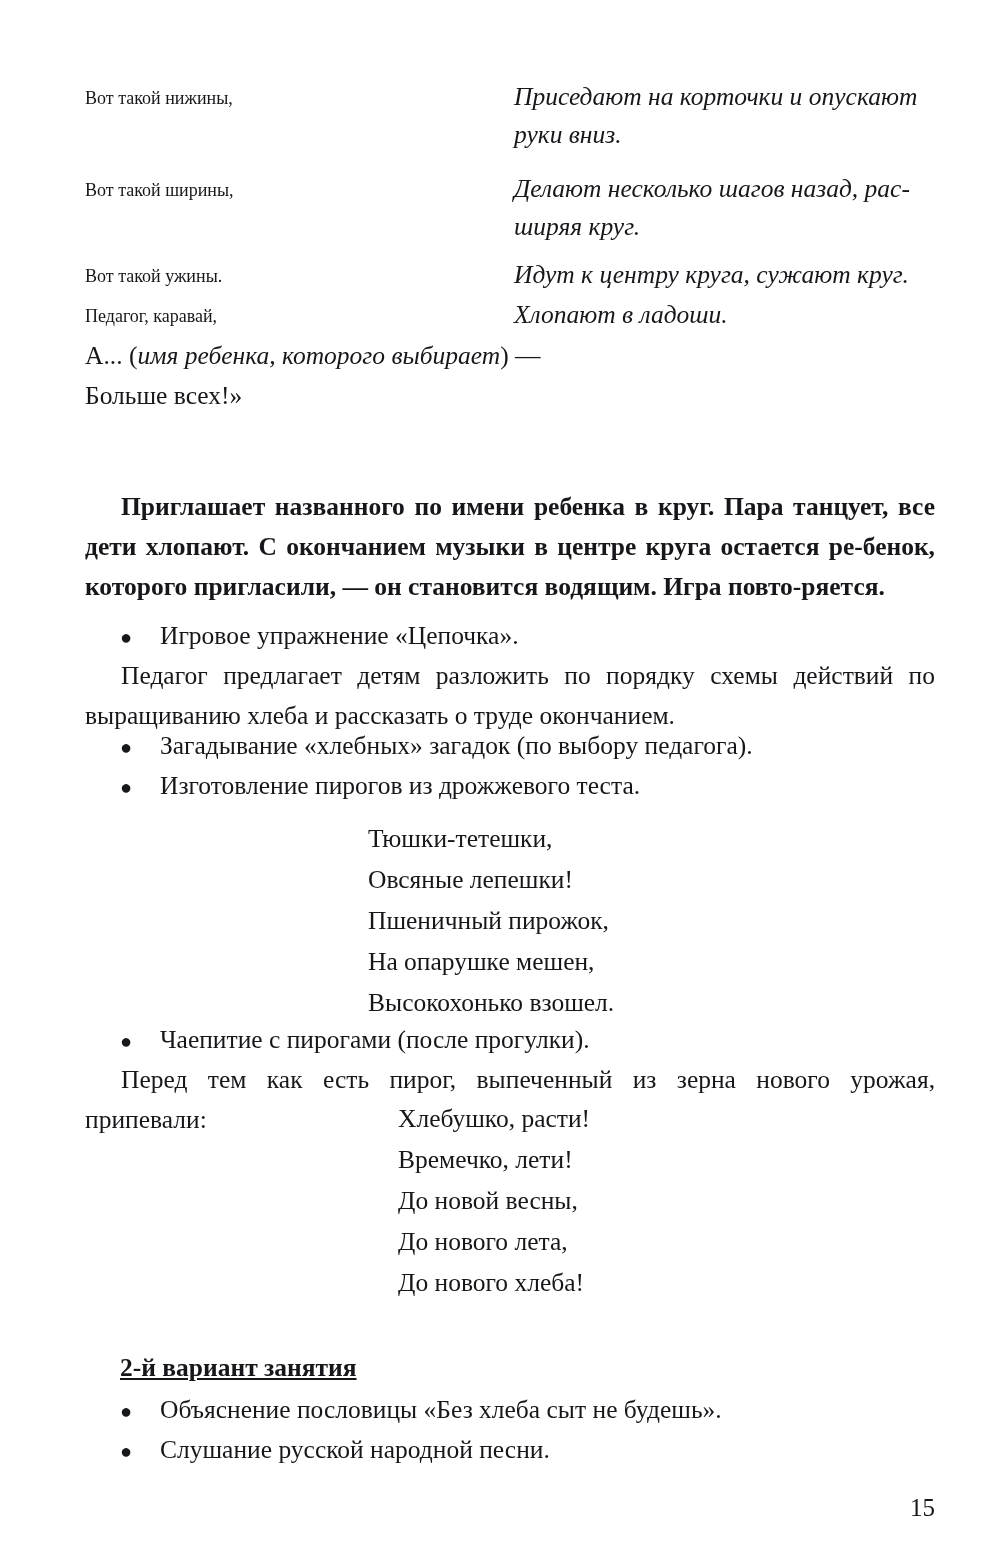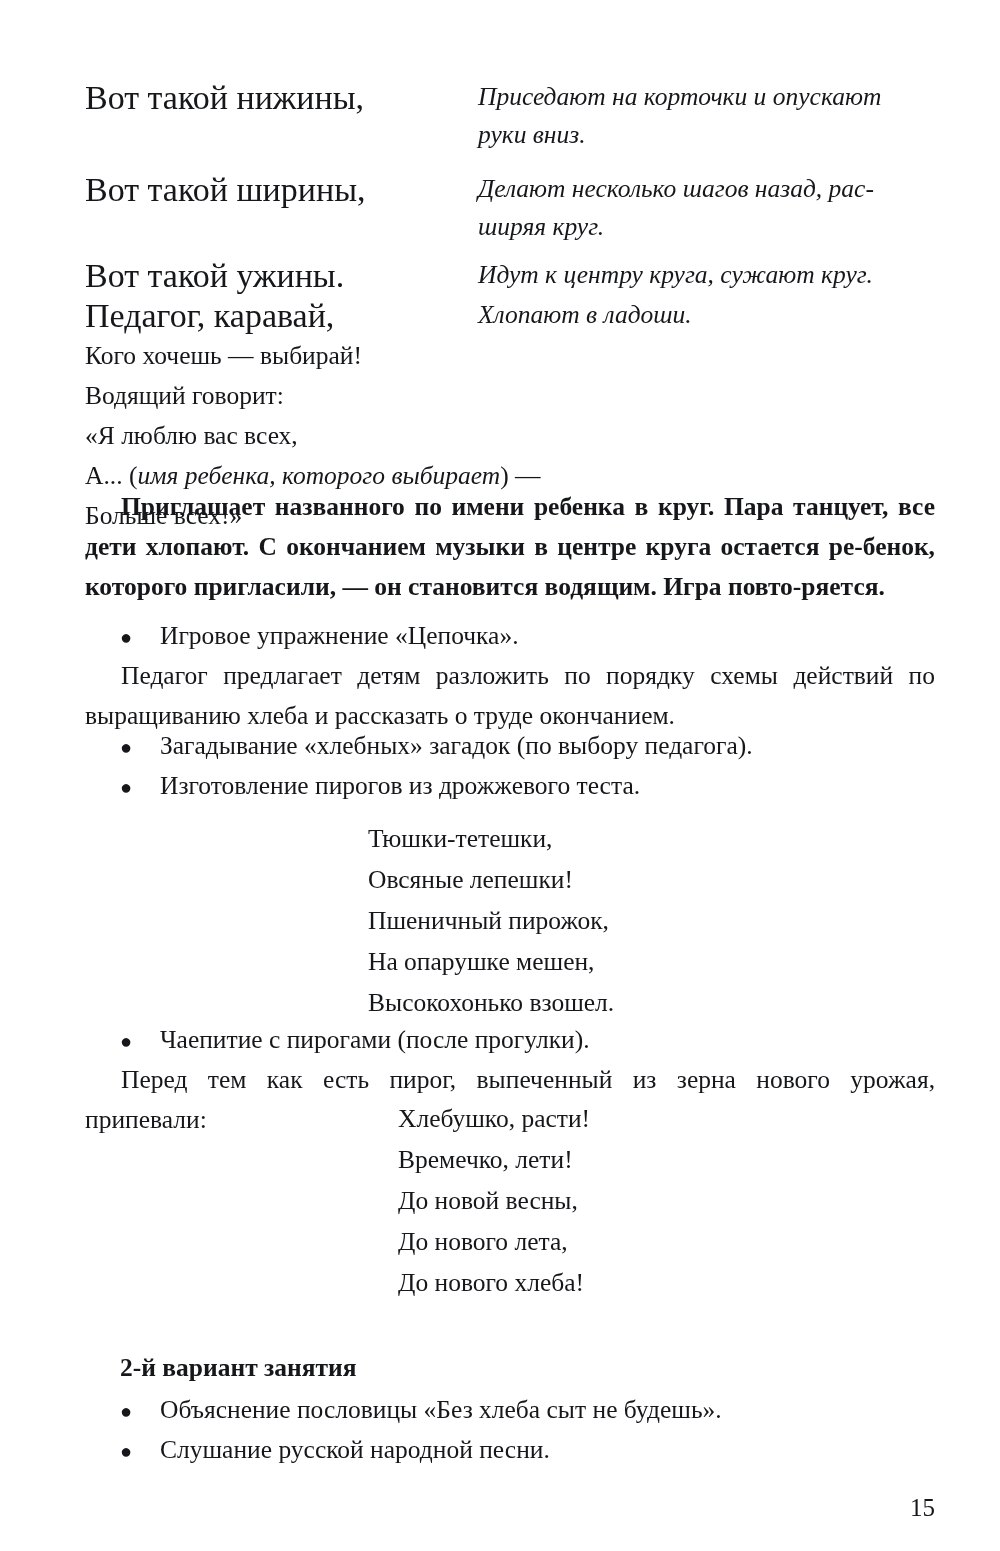--- a/index.html
+++ b/index.html
@@ -30,34 +30,35 @@
     width: 850px;
   }
   .chant-row {
     display: flex;
     align-items: flex-start;
     width: 100%;
   }
   .chant-left {
     width: 393px;
     flex: 0 0 393px;
-    font-size: 34px;
+    font-size: 18px;
     line-height: 40px;
     white-space: pre-line;
     font-family: Liberation Serif, serif;
   }
   .chant-right {
     flex: 1 1 auto;
     font-style: italic;
     font-size: 25.5px;
     line-height: 38px;
     text-align: justify;
     text-justify: inter-word;
     hyphens: manual;
     max-width: 457px;
+    margin-left: 36px;
   }
   .chant-right.no-justify {
     text-align: left;
   }
   .chant-row.gap-after {
     margin-bottom: 16px;
   }
   .chant-row.gap-after-sm {
     margin-bottom: 10px;
   }
@@ -160,23 +161,20 @@
     <div class="chant-row">
       <div class="chant-left">Вот такой ужины.</div>
       <div class="chant-right no-justify">Идут к центру круга, сужают круг.</div>
     </div>
 
     <div class="chant-row">
       <div class="chant-left">Педагог, каравай,</div>
       <div class="chant-right no-justify">Хлопают в ладоши.</div>
     </div>
 
-    <div class="chant-solo" style="white-space:pre-line;">Кого хочешь — выбирай!
-Водящий говорит:
-«Я люблю вас всех,</div>
 
     <div class="chant-solo">
       <span>А... (</span><span class="ital">имя ребенка, которого выбирает</span><span>) —</span>
     </div>
 
     <div class="chant-solo">Больше всех!»</div>
   </div>
 
   <div class="para" style="top:487px;font-weight:bold;">Приглашает названного по имени ребенка в круг. Пара танцует, все дети хлопают. С окончанием музыки в центре круга остается ре-бенок, которого пригласили, — он становится водящим. Игра повто-ряется.</div>
 
@@ -209,21 +207,21 @@
   </div>
 
   <div class="para" style="top:1060px;">Перед тем как есть пирог, выпеченный из зерна нового урожая, припевали:</div>
 
   <div class="verse" style="left:398px; top:1098px;">Хлебушко, расти!
 Времечко, лети!
 До новой весны,
 До нового лета,
 До нового хлеба!</div>
 
-  <div class="subhead" style="top:1348px;">2-й вариант занятия</div>
+  <div class="subhead" style="top:1348px;text-decoration:underline;">2-й вариант занятия</div>
 
   <div class="bullet" style="top:1390px;">
     <span class="dot">●</span>
     <span class="btext">Объяснение пословицы «Без хлеба сыт не будешь».</span>
   </div>
 
   <div class="bullet" style="top:1430px;">
     <span class="dot">●</span>
     <span class="btext">Слушание русской народной песни.</span>
   </div>

